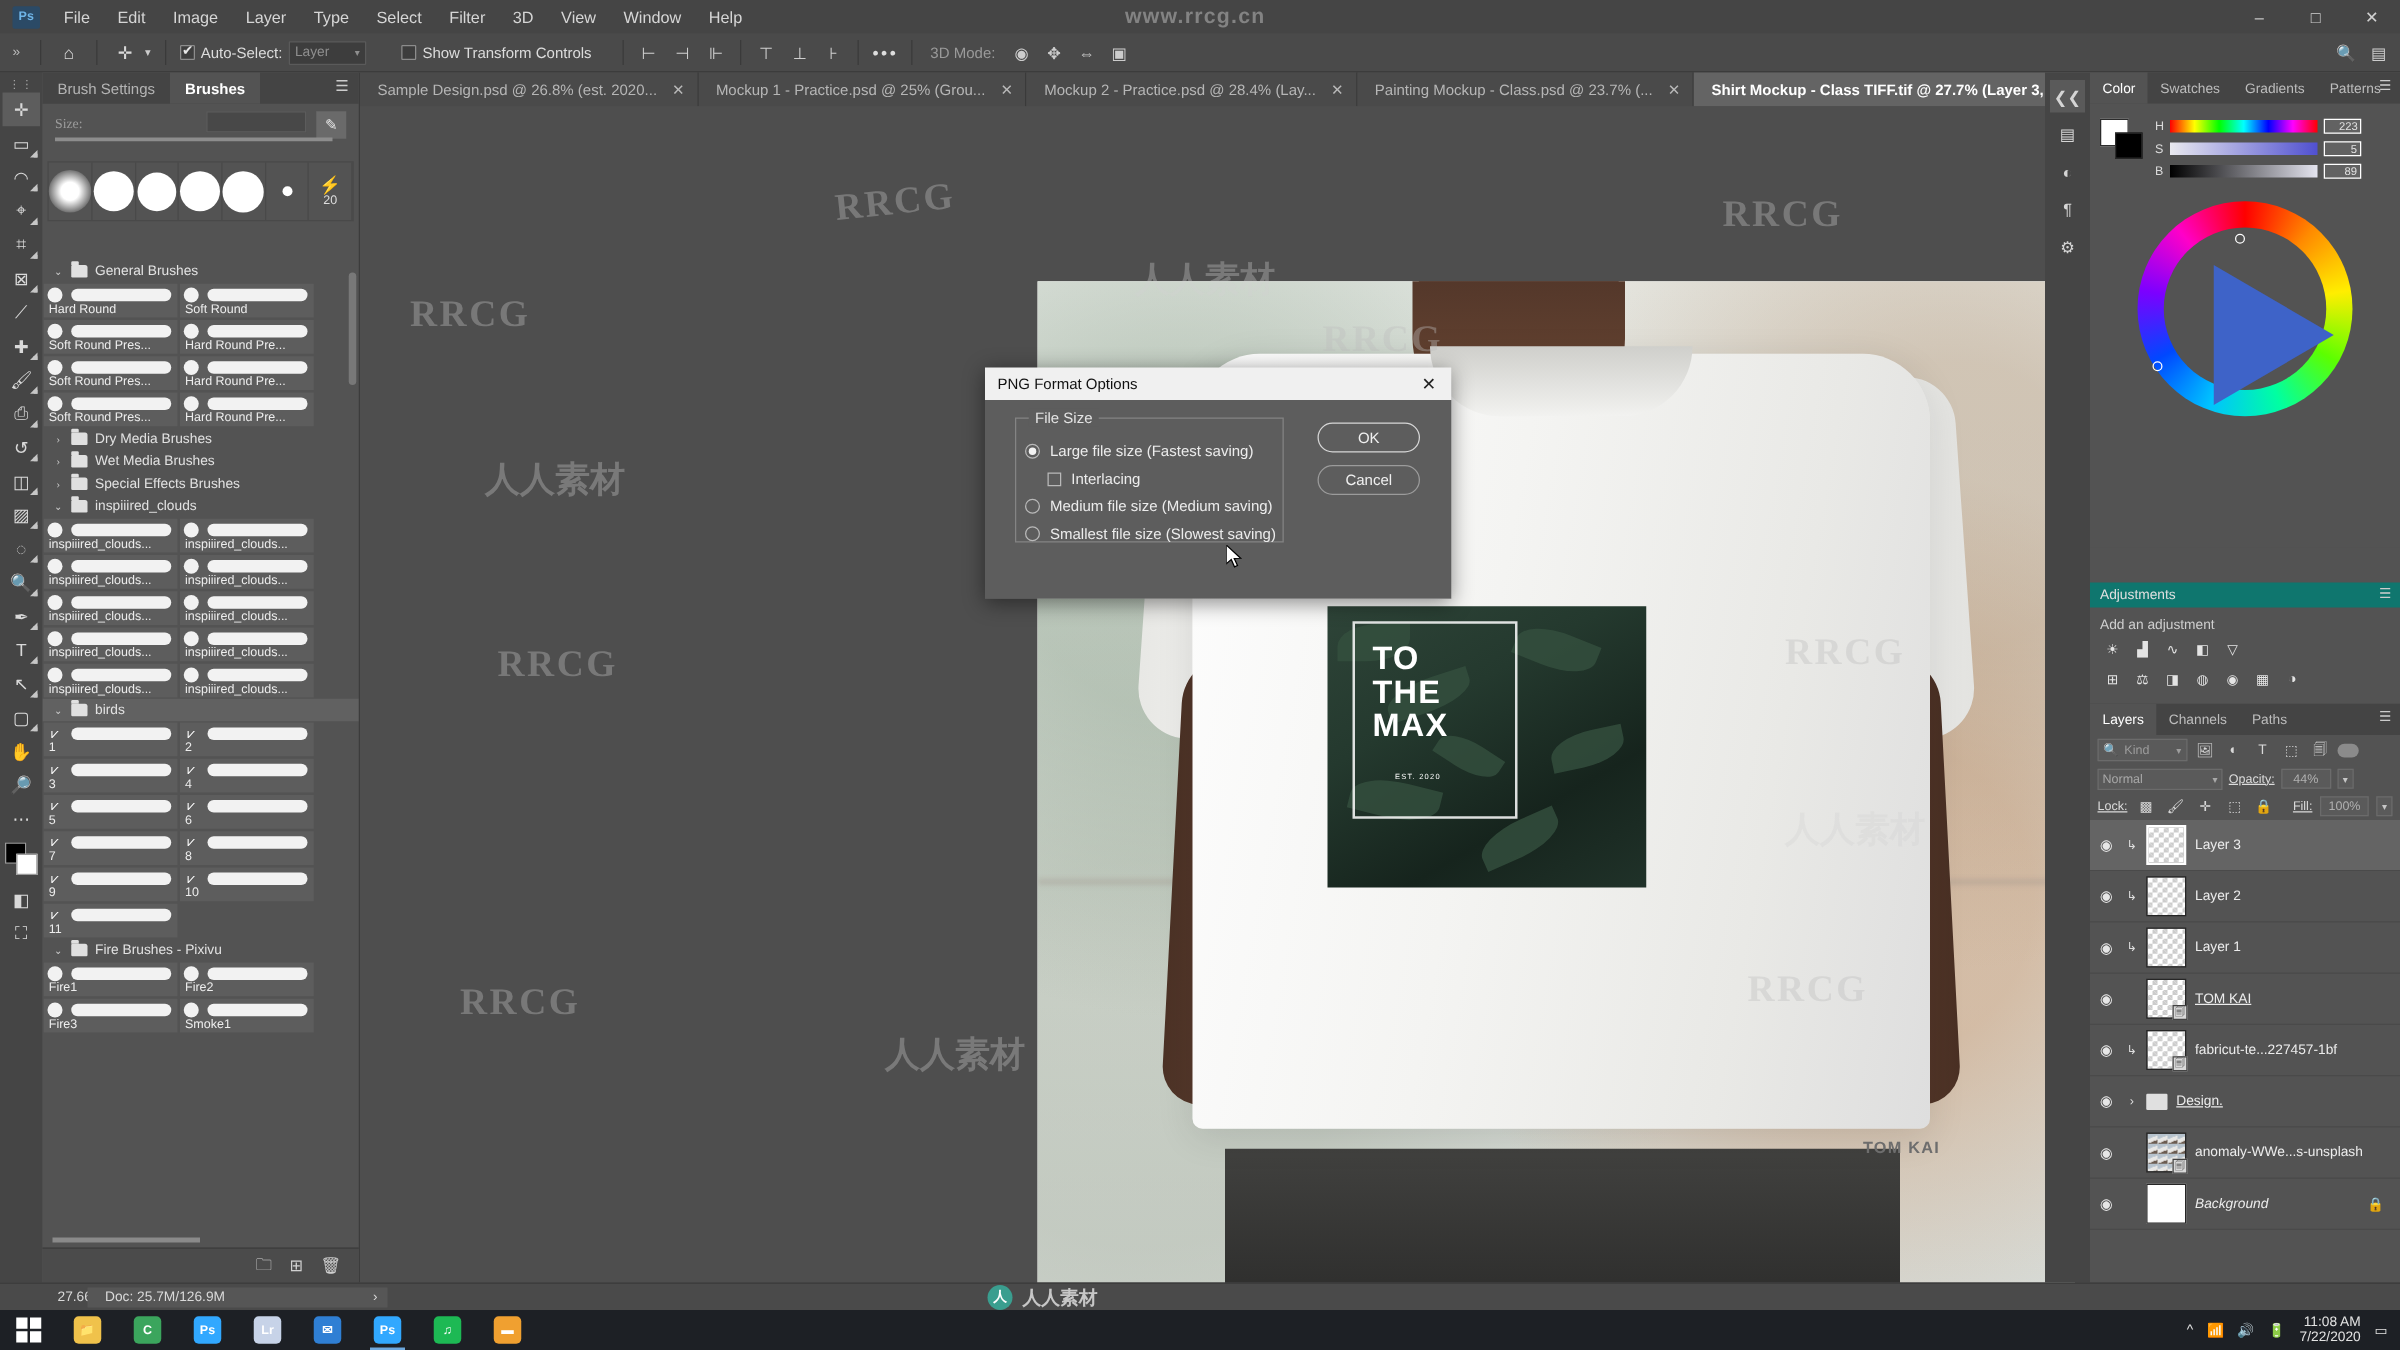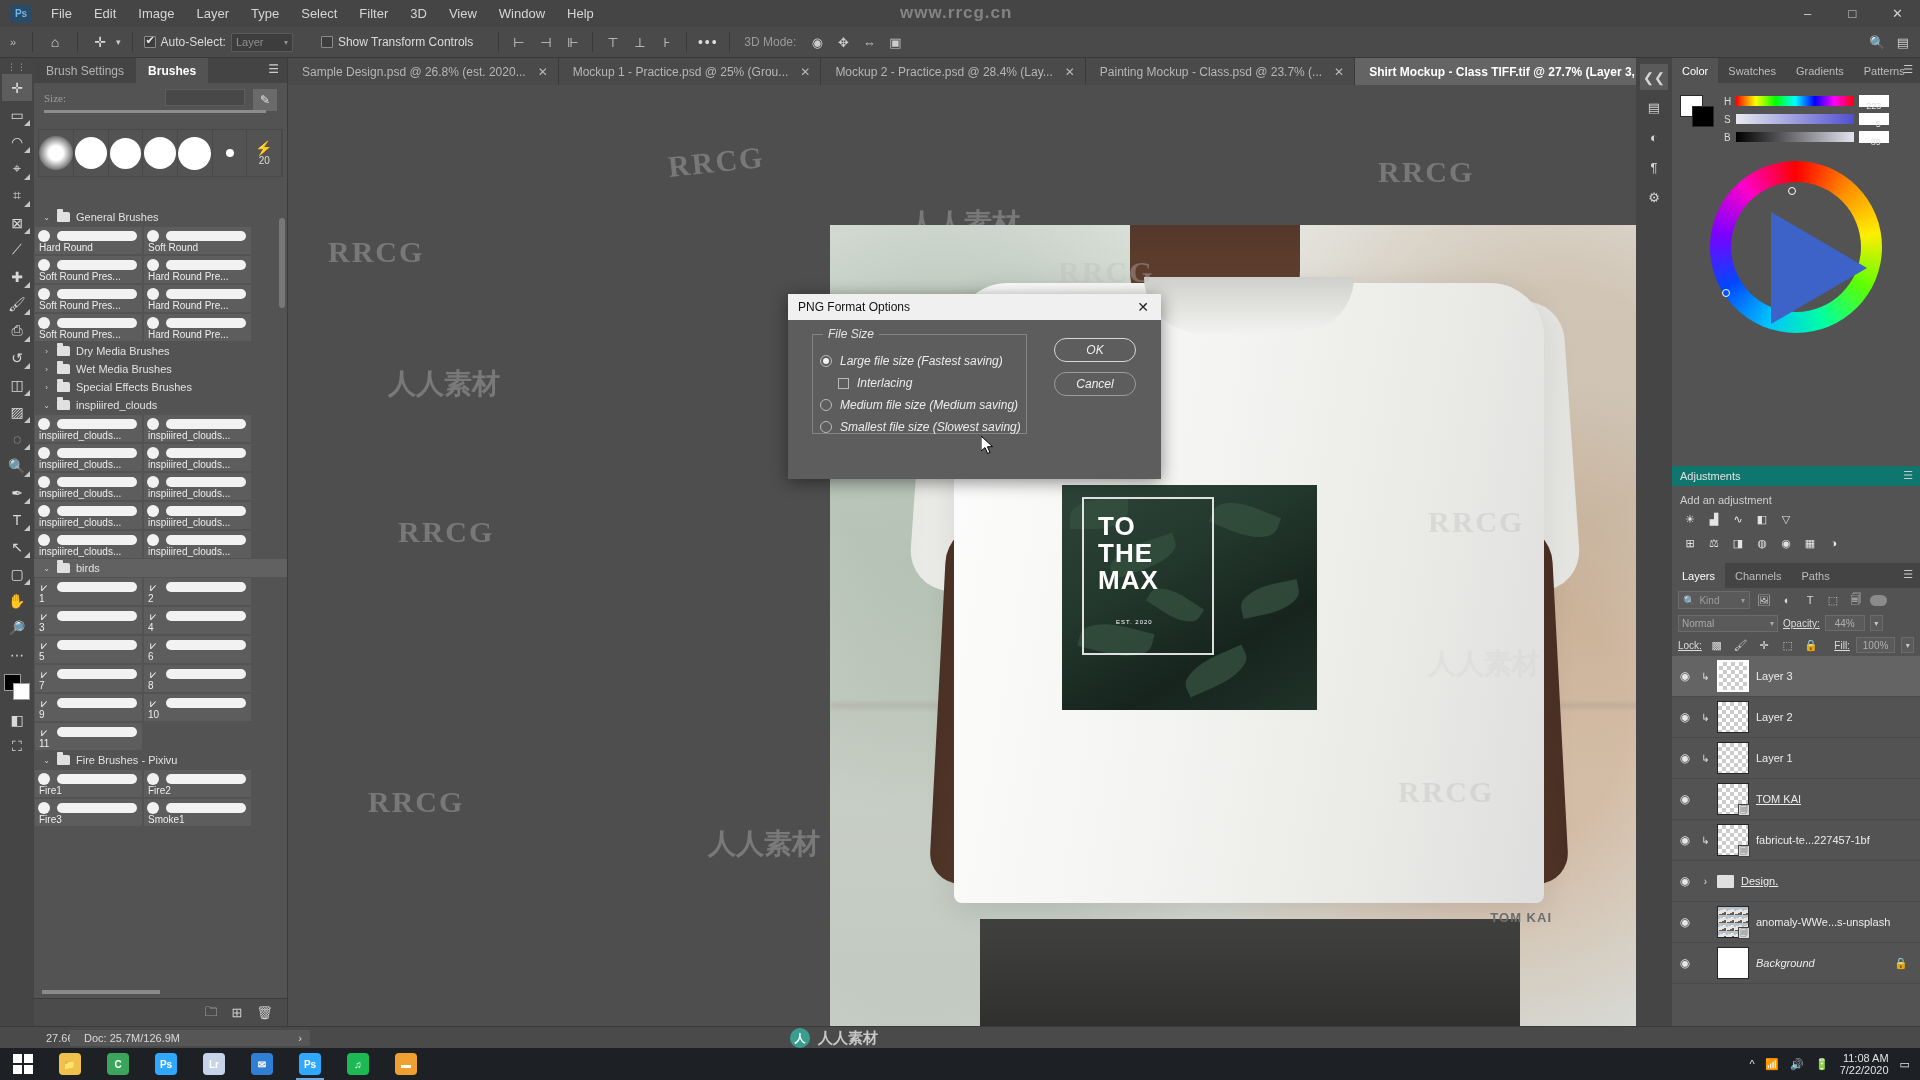--- a/index.html
+++ b/index.html
@@ -175,21 +175,21 @@
   .cn-wm { position:absolute; color:rgba(210,210,210,.33); font-size:28px;
     font-weight:bold; pointer-events:none; }
 
   
   .modal { position:absolute; left:788px; top:294px; width:373px; height:185px;
     box-shadow:0 3px 16px rgba(0,0,0,.45); }
   .modal-title { height:26px; background:#f0f0f0; display:flex; align-items:center;
     padding-left:10px; font-size:12px; color:#111; position:relative; }
   .modal-close { position:absolute; right:0; top:0; width:36px; height:26px;
     display:flex; align-items:center; justify-content:center; font-size:14px; color:#222; }
-  .modal-body { height:159px; background:#5d5d5d; position:relative;font-style:italic; }
+  .modal-body { height:159px; background:#5d5d5d; position:relative; }
   .grpbox { position:absolute; left:24px; top:14px; width:215px; height:100px;
     border:1px solid #848484; }
   .grpbox-lg { position:absolute; left:10px; top:-8px; background:#5d5d5d;
     padding:0 5px; font-size:12px; color:#e4e4e4; }
   .opt { position:absolute; display:flex; align-items:center; gap:8px;
     font-size:12px; color:#ececec; white-space:nowrap; }
   .radio { width:12px; height:12px; border-radius:50%; border:1px solid #b9b9b9;
     background:#5d5d5d; position:relative; flex:none; }
   .radio.on:after { content:""; position:absolute; left:2px; top:2px;
     width:6px; height:6px; border-radius:50%; background:#f2f2f2; }
@@ -213,21 +213,21 @@
   .ptab.active { background:#535353; color:#fff; }
   .pmenu { position:absolute; right:7px; top:7px; color:#ccc; font-size:11px; line-height:9px;}
 
   
   .colorpanel { position:absolute; left:0; top:25px; width:248px; height:338px; background:#535353; }
   .cp-sw { position:absolute; left:8px; top:12px; width:34px; height:32px; }
   .cp-fg { position:absolute; left:0; top:0; width:23px; height:22px; background:#fff; border:1px solid #2b2b2b;}
   .cp-bg { position:absolute; left:12px; top:11px; width:22px; height:21px; background:#000; border:1px solid #2b2b2b;}
   .hsb-row { position:absolute; left:52px; display:flex; align-items:center; gap:5px; font-size:10px; color:#dadada;}
   .hsb-bar { width:118px; height:10px; }
-  .hsb-val { width:30px; height:12px; background:#626262; border:6px solid #ffffff;
+  .hsb-val { width:30px; height:12px; background:#626262; border:1px solid #ffffff;
     font-size:9px; color:#e0e0e0; text-align:right; padding-right:2px; line-height:11px;}
   .wheel { position:absolute; left:38px; top:78px; width:172px; height:172px; border-radius:50%;
     background:conic-gradient(#ff0000,#ff8a00,#ffee00,#5cff00,#00ffa2,#00c3ff,#0048ff,#7c00ff,#ff00c8,#ff0000); }
   .wheel-in { position:absolute; left:21px; top:21px; width:130px; height:130px;
     border-radius:50%; background:#535353; }
   .tri { position:absolute; left:40px; top:30px; width:0; height:0;
     border-top:56px solid transparent; border-bottom:56px solid transparent;
     border-left:96px solid #3e63c8; }
   .tri2 { position:absolute; left:40px; top:30px; width:0; height:0;
     border-top:56px solid transparent; border-bottom:56px solid transparent;

